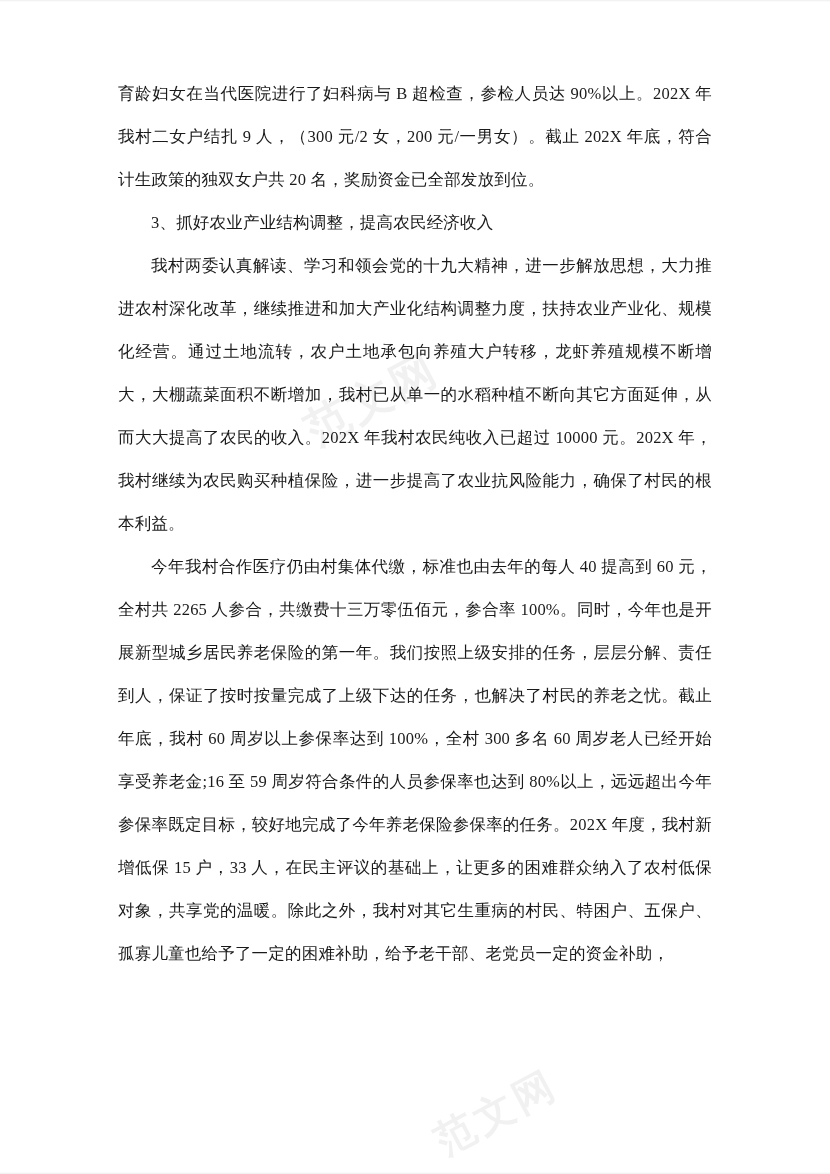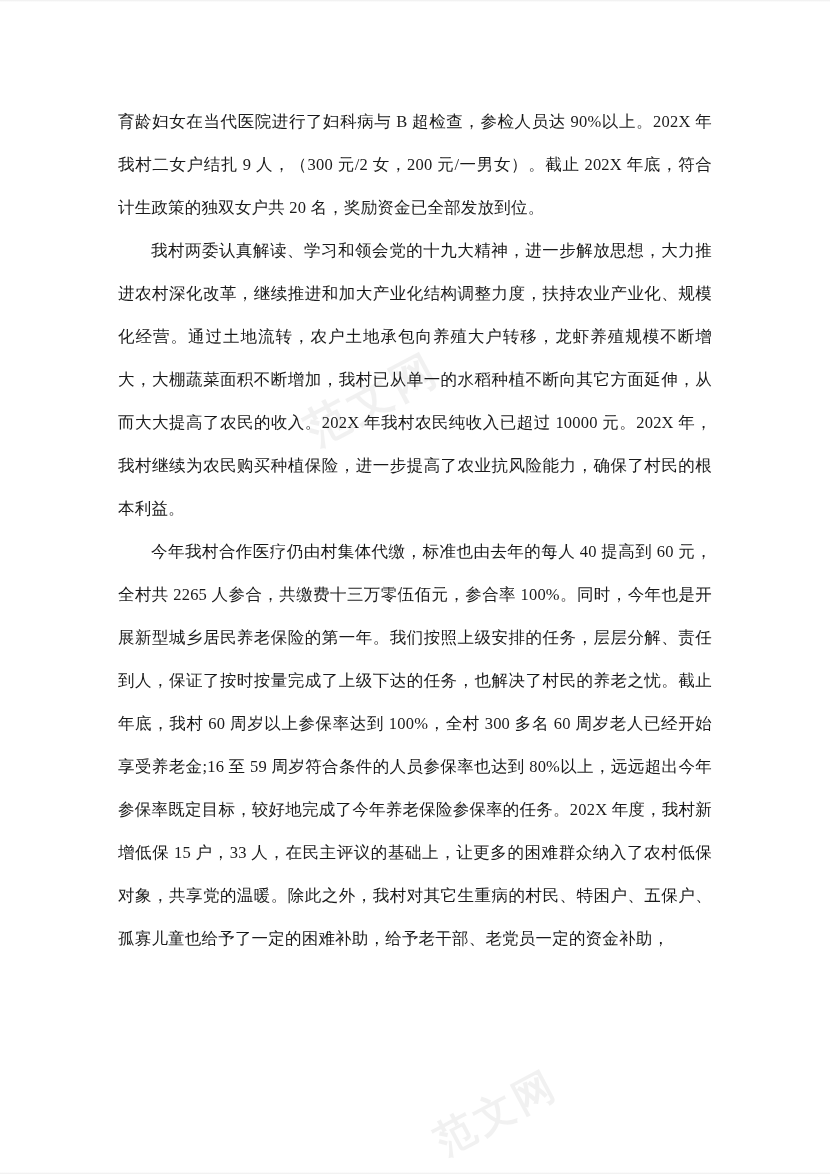--- a/index.html
+++ b/index.html
@@ -18,21 +18,21 @@
     overflow: hidden;
     box-sizing: border-box;
     margin: 0 auto;
   }
   .page-inner {
     position: absolute;
     left: 0;
     top: 0;
     right: 0;
     bottom: 0;
-    padding: 100px 118px 60px 118px;
+    padding: 72px 118px 60px 118px;
     box-sizing: border-box;
   }
   .doc-body {
     position: relative;
     z-index: 2;
   }
   p.para {
     margin: 0;
     font-size: 16.5px;
     line-height: 43px;
@@ -85,19 +85,20 @@
 
 <div class="page">
   <div class="page-edge-top"></div>
 
   <div class="watermark wm-1">范文网</div>
   <div class="watermark wm-2">范文网</div>
 
   <div class="page-inner">
     <div class="doc-body">
       <p class="para">育龄妇女在当代医院进行了妇科病与 B 超检查，参检人员达 90%以上。202X 年我村二女户结扎 9 人，（300 元/2 女，200 元/一男女）。截止 202X 年底，符合计生政策的独双女户共 20 名，奖励资金已全部发放到位。</p>
+      <p class="para indent">3、抓好农业产业结构调整，提高农民经济收入</p>
       <p class="para indent">我村两委认真解读、学习和领会党的十九大精神，进一步解放思想，大力推进农村深化改革，继续推进和加大产业化结构调整力度，扶持农业产业化、规模化经营。通过土地流转，农户土地承包向养殖大户转移，龙虾养殖规模不断增大，大棚蔬菜面积不断增加，我村已从单一的水稻种植不断向其它方面延伸，从而大大提高了农民的收入。202X 年我村农民纯收入已超过 10000 元。202X 年，我村继续为农民购买种植保险，进一步提高了农业抗风险能力，确保了村民的根本利益。</p>
       <p class="para indent">今年我村合作医疗仍由村集体代缴，标准也由去年的每人 40 提高到 60 元，全村共 2265 人参合，共缴费十三万零伍佰元，参合率 100%。同时，今年也是开展新型城乡居民养老保险的第一年。我们按照上级安排的任务，层层分解、责任到人，保证了按时按量完成了上级下达的任务，也解决了村民的养老之忧。截止年底，我村 60 周岁以上参保率达到 100%，全村 300 多名 60 周岁老人已经开始享受养老金;16 至 59 周岁符合条件的人员参保率也达到 80%以上，远远超出今年参保率既定目标，较好地完成了今年养老保险参保率的任务。202X 年度，我村新增低保 15 户，33 人，在民主评议的基础上，让更多的困难群众纳入了农村低保对象，共享党的温暖。除此之外，我村对其它生重病的村民、特困户、五保户、孤寡儿童也给予了一定的困难补助，给予老干部、老党员一定的资金补助，</p>
     </div>
   </div>
 
   <div class="page-edge-bottom"></div>
 </div>
 
 </body></html>

